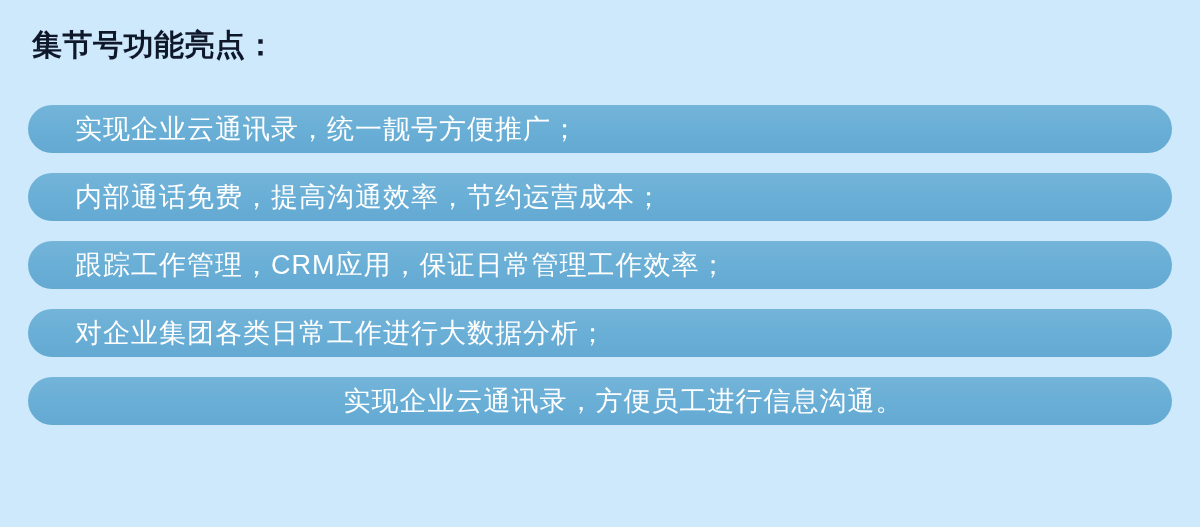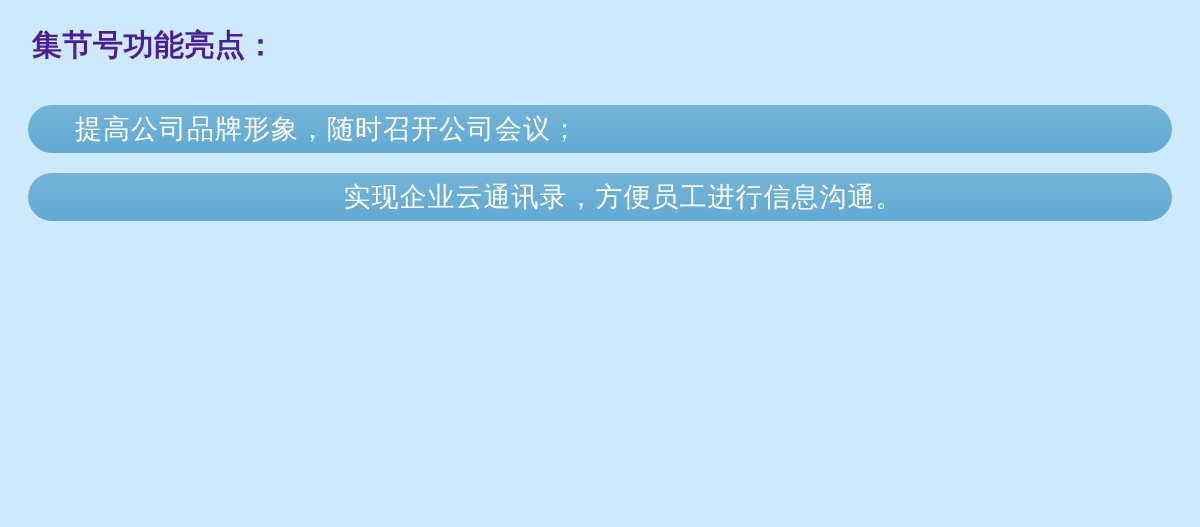--- a/index.html
+++ b/index.html
@@ -24,21 +24,21 @@
     padding: 0;
   }
 
   .page-title {
     position: absolute;
     left: 32px;
     top: 28px;
     font-size: 30px;
     line-height: 34px;
     font-weight: bold;
-    color: #4c1d95;
+    color: #0f172a;
     letter-spacing: 0.5px;
     white-space: nowrap;
   }
 
   .pill-list {
     position: absolute;
     left: 28px;
     top: 105px;
     width: 1144px;
   }
@@ -70,25 +70,34 @@
 </head>
 <body>
 
 <div class="slide">
 
   <div class="page-title">集节号功能亮点：</div>
 
   <div class="pill-list">
 
     <div class="pill">
-      <span class="pill-label">提高公司品牌形象，随时召开公司会议；</span>
+      <span class="pill-label">实现企业云通讯录，统一靓号方便推广；</span>
+    </div>
+
+    <div class="pill">
+      <span class="pill-label">内部通话免费，提高沟通效率，节约运营成本；</span>
     </div>
 
 
+    <div class="pill">
+      <span class="pill-label">跟踪工作管理，CRM应用，保证日常管理工作效率；</span>
+    </div>
 
-
+    <div class="pill">
+      <span class="pill-label">对企业集团各类日常工作进行大数据分析；</span>
+    </div>
 
     <div class="pill">
       <span class="pill-label">实现企业云通讯录，方便员工进行信息沟通。</span>
     </div>
 
   </div>
 </div>
 
 </body></html>

